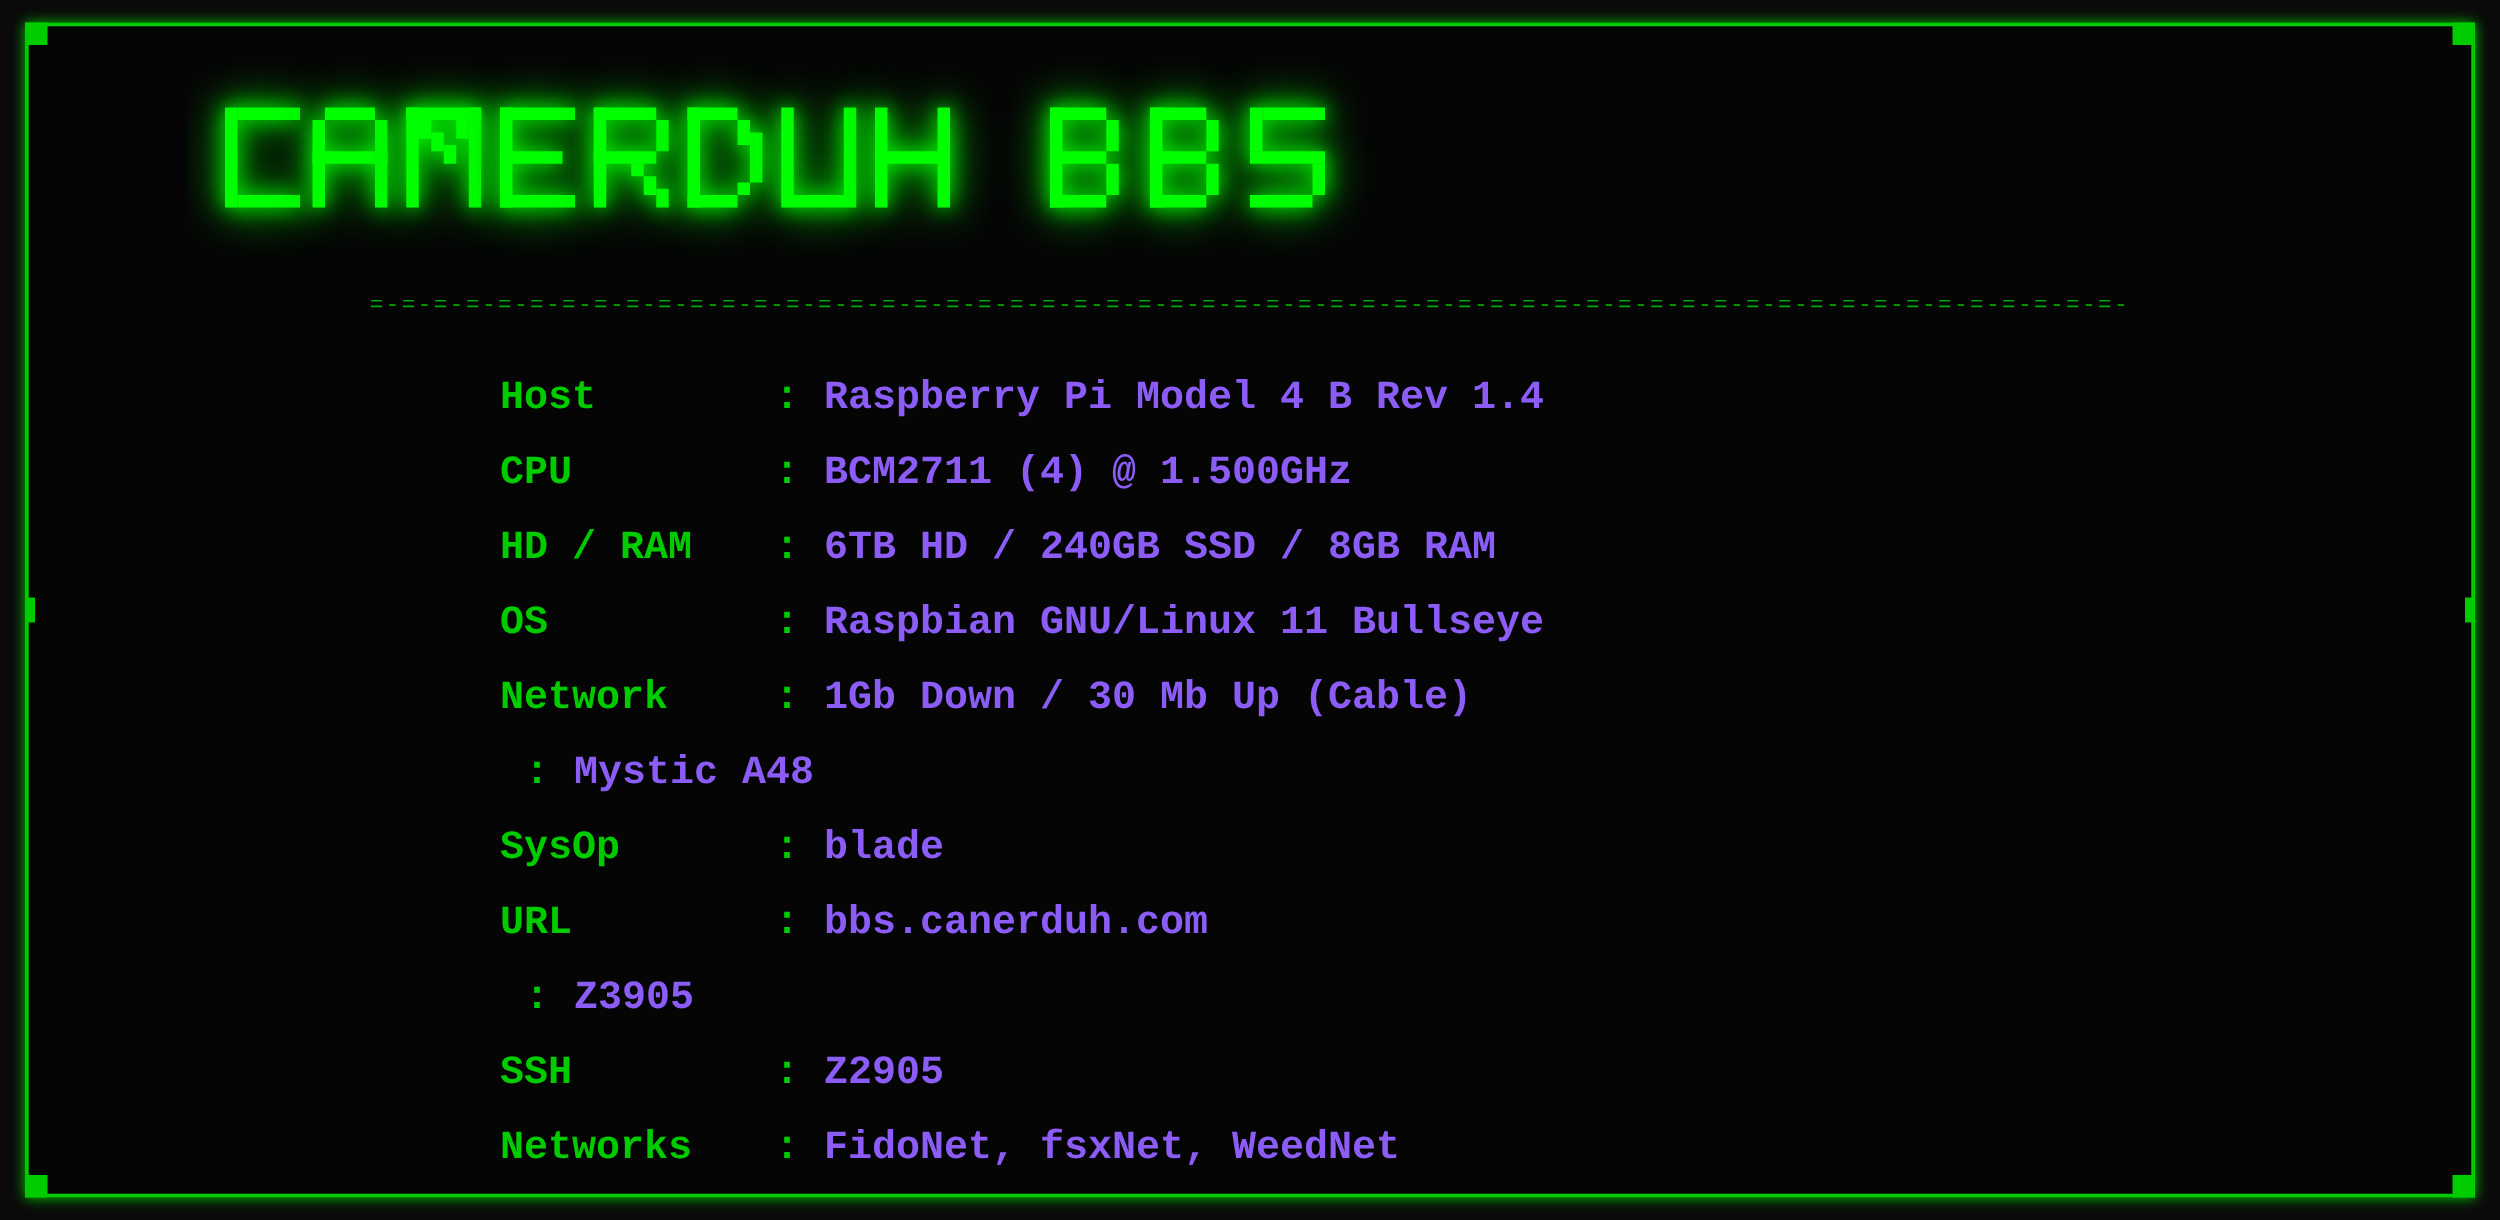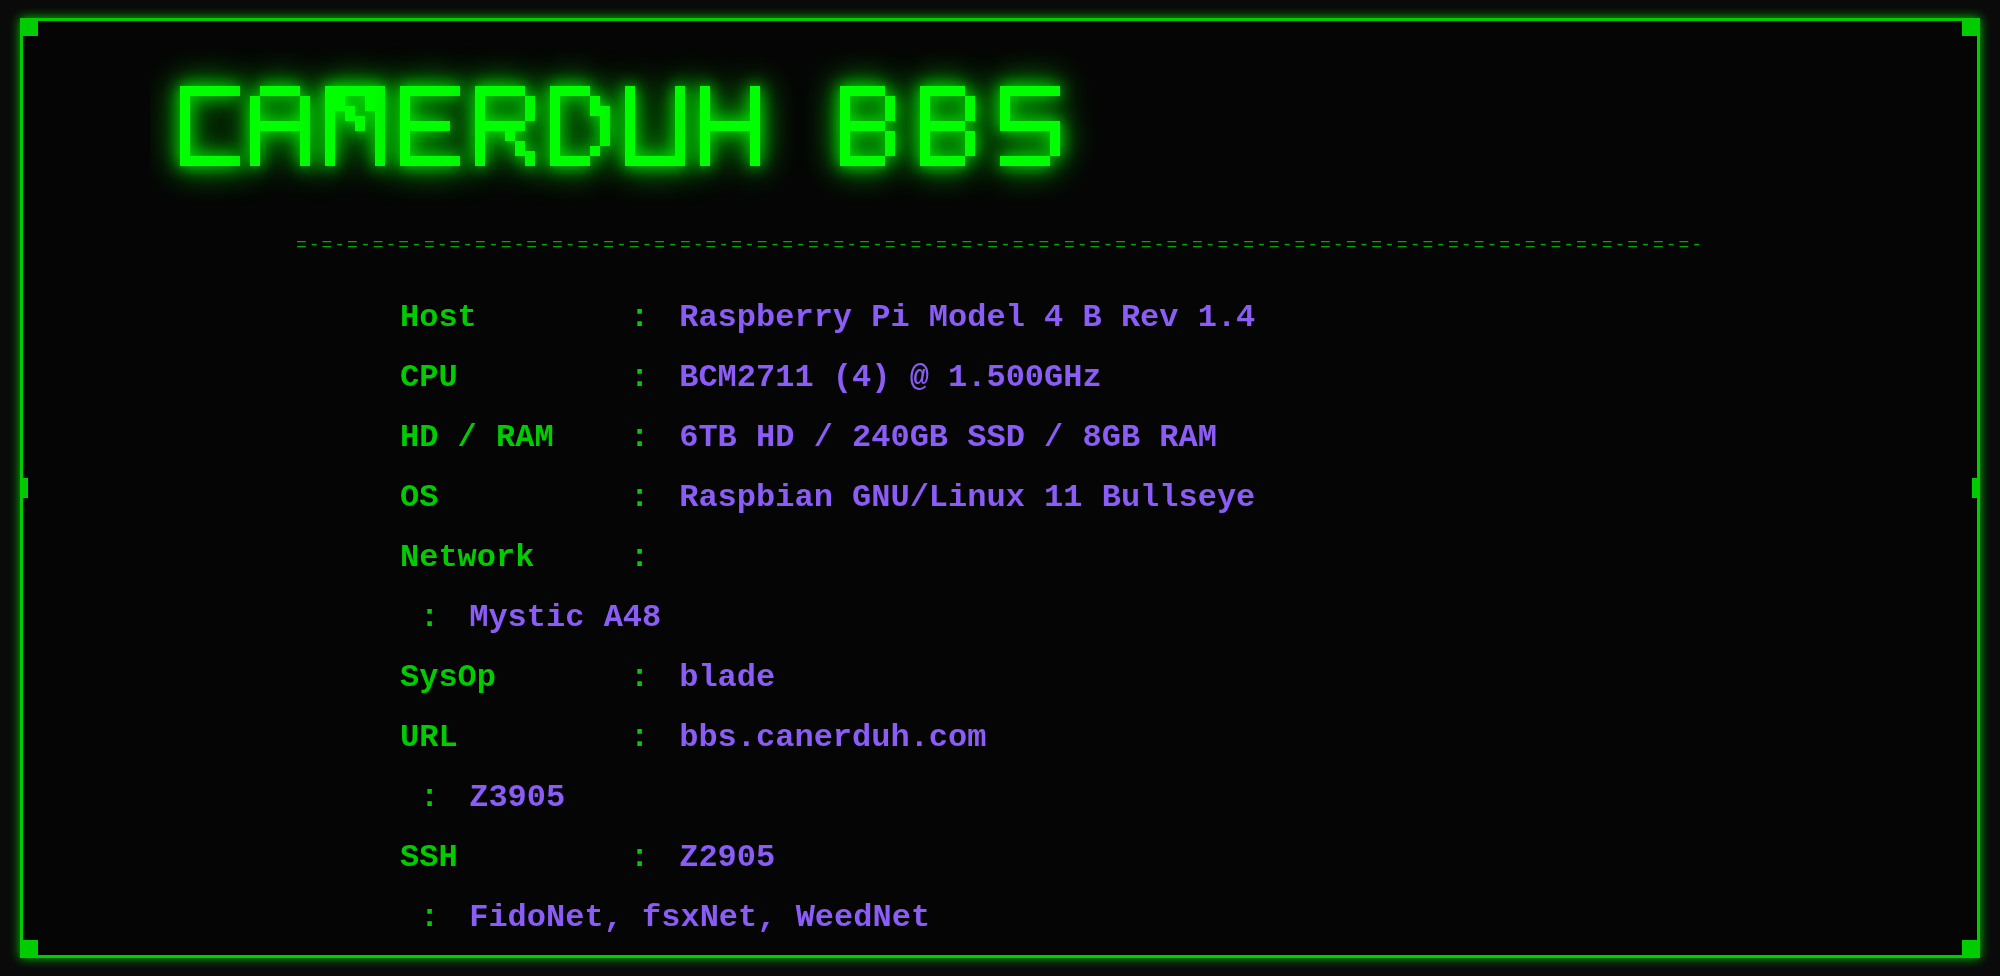--- a/index.html
+++ b/index.html
@@ -78,21 +78,20 @@
       width: 1200px;
     }
 
     .info-row {
       display: flex;
       align-items: center;
       margin-bottom: 12px;
       font-family: 'Courier New', monospace;
       font-size: 32px;
       line-height: 1.5;
-      gap: 10px;
     }
 
     .info-label {
       color: #00cc00;
       font-weight: bold;
       min-width: 200px;
       font-size: 32px;
     }
 
     .info-colon {
@@ -244,20 +243,21 @@
         <span class="info-value">6TB HD / 240GB SSD / 8GB RAM</span>
       </div>
       <div class="info-row">
         <span class="info-label">OS</span>
         <span class="info-colon">:</span>
         <span class="info-value">Raspbian GNU/Linux 11 Bullseye</span>
       </div>
       <div class="info-row">
         <span class="info-label">Network</span>
         <span class="info-colon">:</span>
+        <span class="info-value">1Gb Down / 30 Mb Up (Cable)</span>
       </div>
       <div class="info-row">
         <span class="info-colon">:</span>
         <span class="info-value">Mystic A48</span>
       </div>
       <div class="info-row">
         <span class="info-label">SysOp</span>
         <span class="info-colon">:</span>
         <span class="info-value">blade</span>
       </div>
@@ -269,17 +269,18 @@
       <div class="info-row">
         <span class="info-colon">:</span>
         <span class="info-value">Z3905</span>
       </div>
       <div class="info-row">
         <span class="info-label">SSH</span>
         <span class="info-colon">:</span>
         <span class="info-value">Z2905</span>
       </div>
       <div class="info-row">
+        <span class="info-label">Networks</span>
         <span class="info-colon">:</span>
         <span class="info-value">FidoNet, fsxNet, WeedNet</span>
       </div>
     </div>
 </div>
 
 </body></html>

